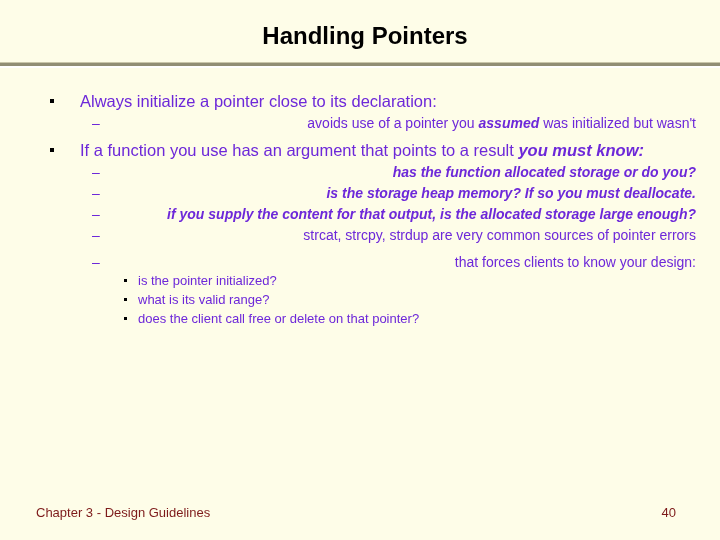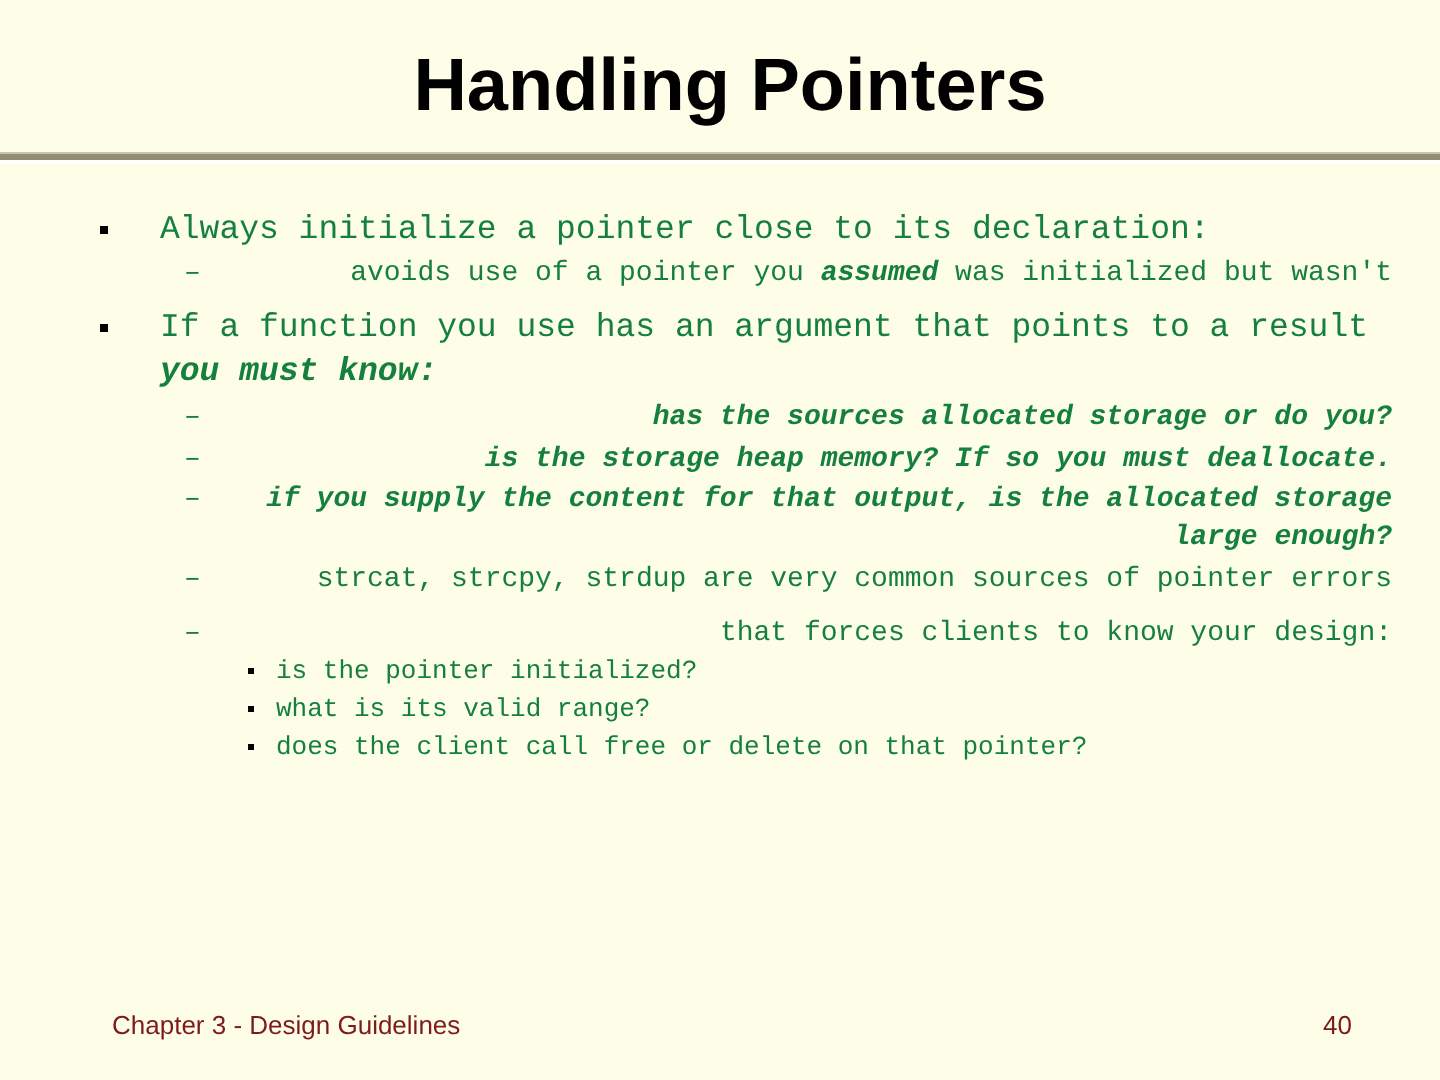--- a/index.html
+++ b/index.html
@@ -6,36 +6,35 @@
   html, body { width: 720px; height: 540px; }
   body {
     background: #fefde8;
     font-family: Verdana, Geneva, sans-serif;
     position: relative;
     overflow: hidden;
   }
   .title {
     text-align: center;
     font-weight: bold;
-    font-size: 37px;
+    font-size: 24px;
     color: #000;
     padding-top: 22px;
     padding-bottom: 12px;
     margin-left: 10px;
   }
   .rule {
     height: 6px;
     background: #918e75;
     border-top: 1px solid #c9c6aa;
     border-bottom: 2px solid #fff;
   }
   .content {
     padding: 22px 24px 0 44px;
-    color: #15803d;
-    font-family: Liberation Mono, monospace;
+    color: #6d28d9;
   }
   .lvl1 {
     padding-left: 36px;
     position: relative;
     font-size: 16.5px;
     line-height: 1.35;
     margin-bottom: 2px;
   }
   .lvl1::before {
     content: "";
@@ -69,21 +68,21 @@
     content: "";
     position: absolute;
     left: 80px;
     top: 7px;
     width: 3px; height: 3px;
     background: #000;
   }
   .footer {
     position: absolute;
     bottom: 20px;
-    left: 56px;
+    left: 36px;
     right: 44px;
     display: flex;
     justify-content: space-between;
     font-size: 13px;
     color: #7d1a1a;
   }
   .emph { font-style: italic; font-weight: bold; }
   .gap { height: 6px; }
 </style>
 </head>
@@ -97,21 +96,21 @@
   <div class="lvl1">Always initialize a pointer close to its declaration:</div>
   <div class="lvl2">
     <span>avoids use of a pointer you </span><span class="emph">assumed</span><span> was initialized but wasn't</span>
   </div>
 
   <div class="gap"></div>
 
   <div class="lvl1">
     <span>If a function you use has an argument that points to a result </span><span class="emph">you must know:</span>
   </div>
-  <div class="lvl2"><span class="emph">has the sources allocated storage or do you?</span></div>
+  <div class="lvl2"><span class="emph">has the function allocated storage or do you?</span></div>
   <div class="lvl2"><span class="emph">is the storage heap memory?  If so you must deallocate.</span></div>
   <div class="lvl2"><span class="emph">if you supply the content for that output, is the allocated storage large enough?</span></div>
   <div class="lvl2">strcat, strcpy, strdup are very common sources of pointer errors</div>
 
   <div class="gap"></div>
 
   <div class="lvl2">that forces clients to know your design:</div>
   <div class="lvl3">is the pointer initialized?</div>
   <div class="lvl3">what is its valid range?</div>
   <div class="lvl3">does the client call free or delete on that pointer?</div>

